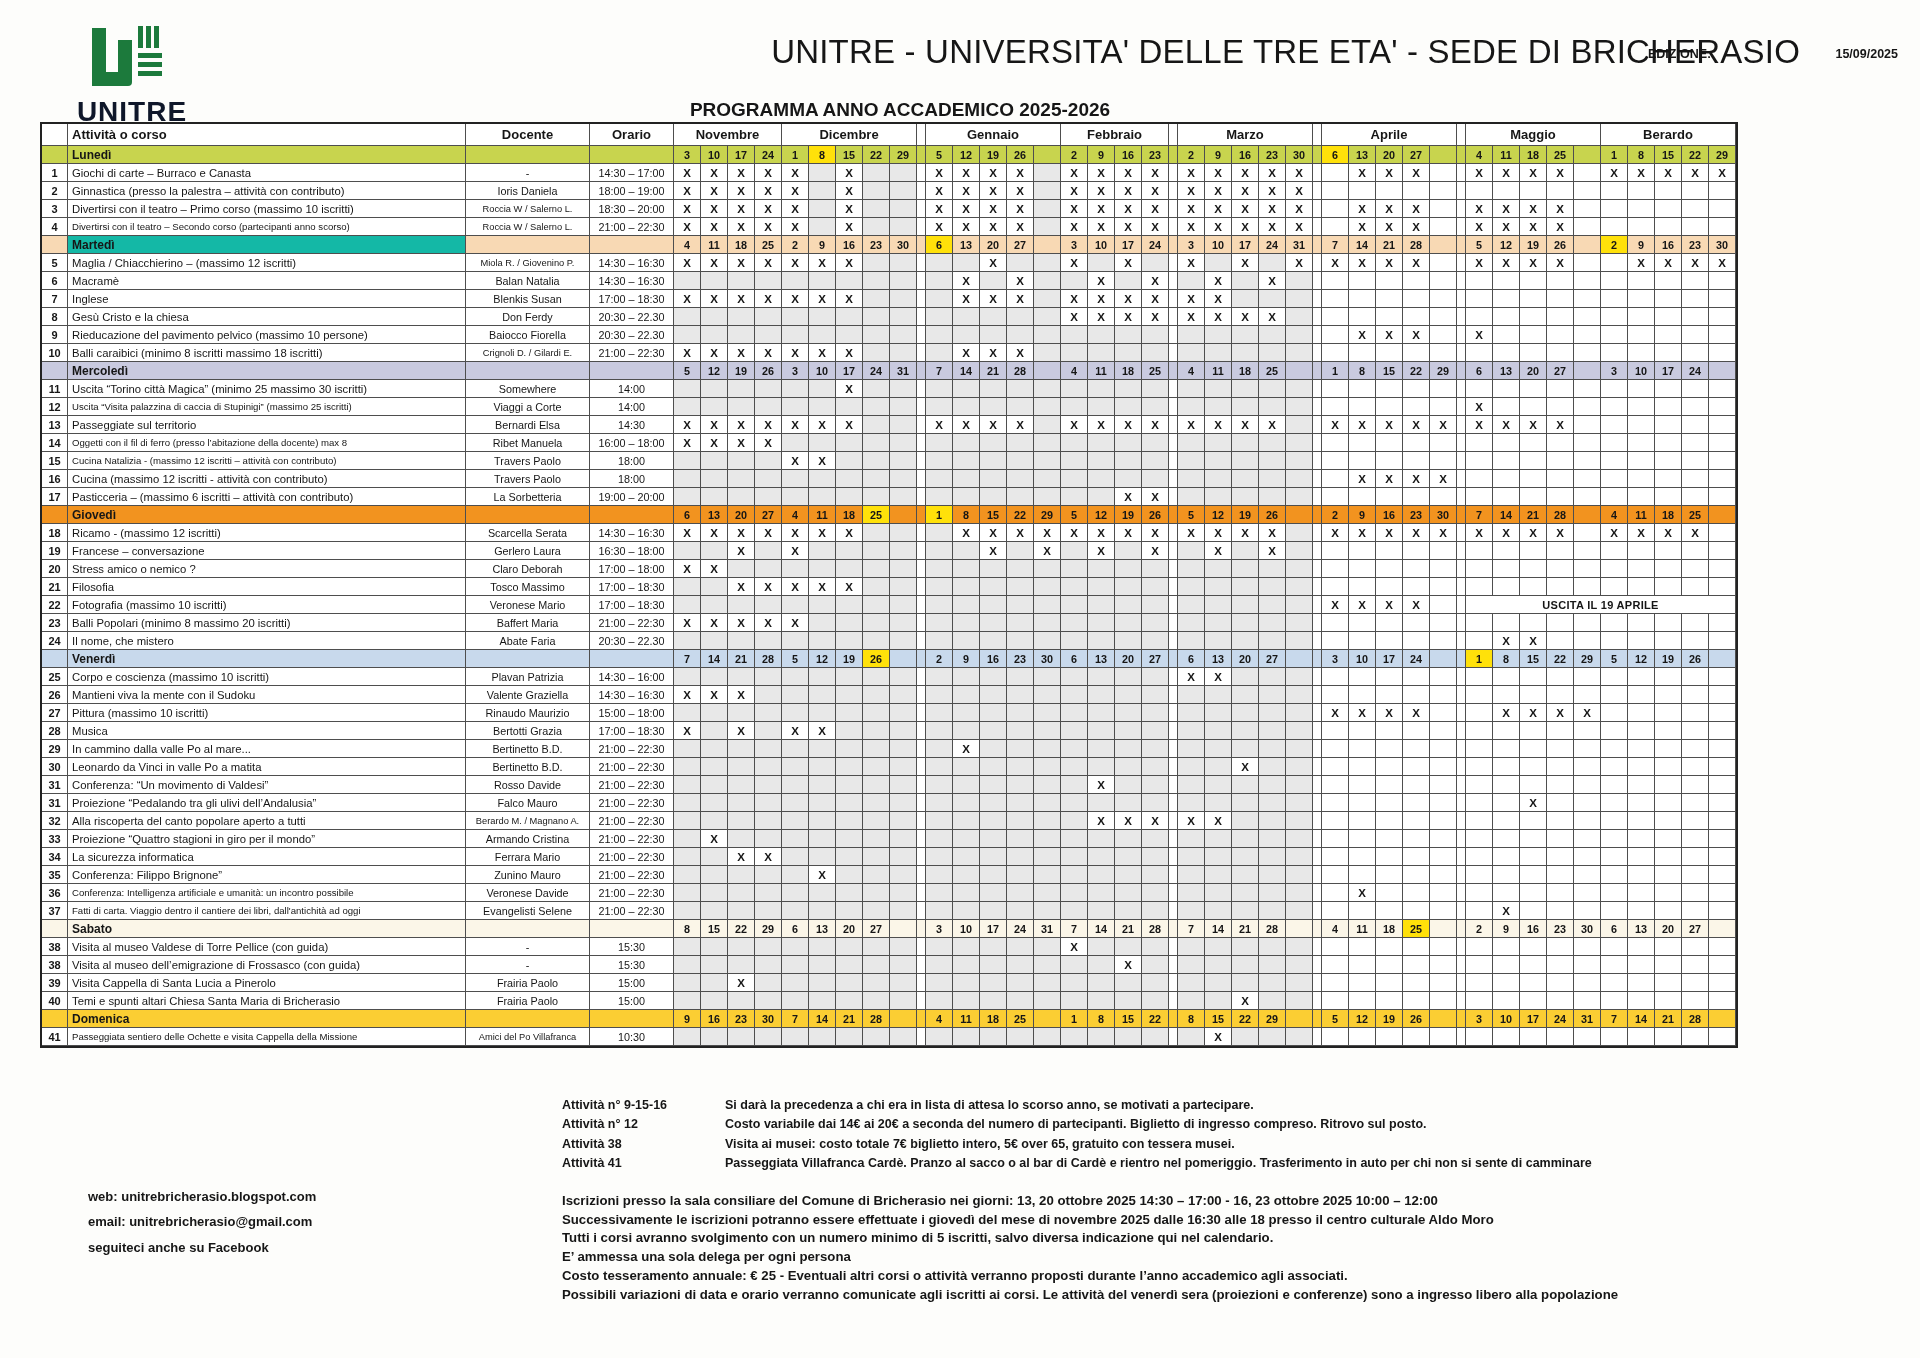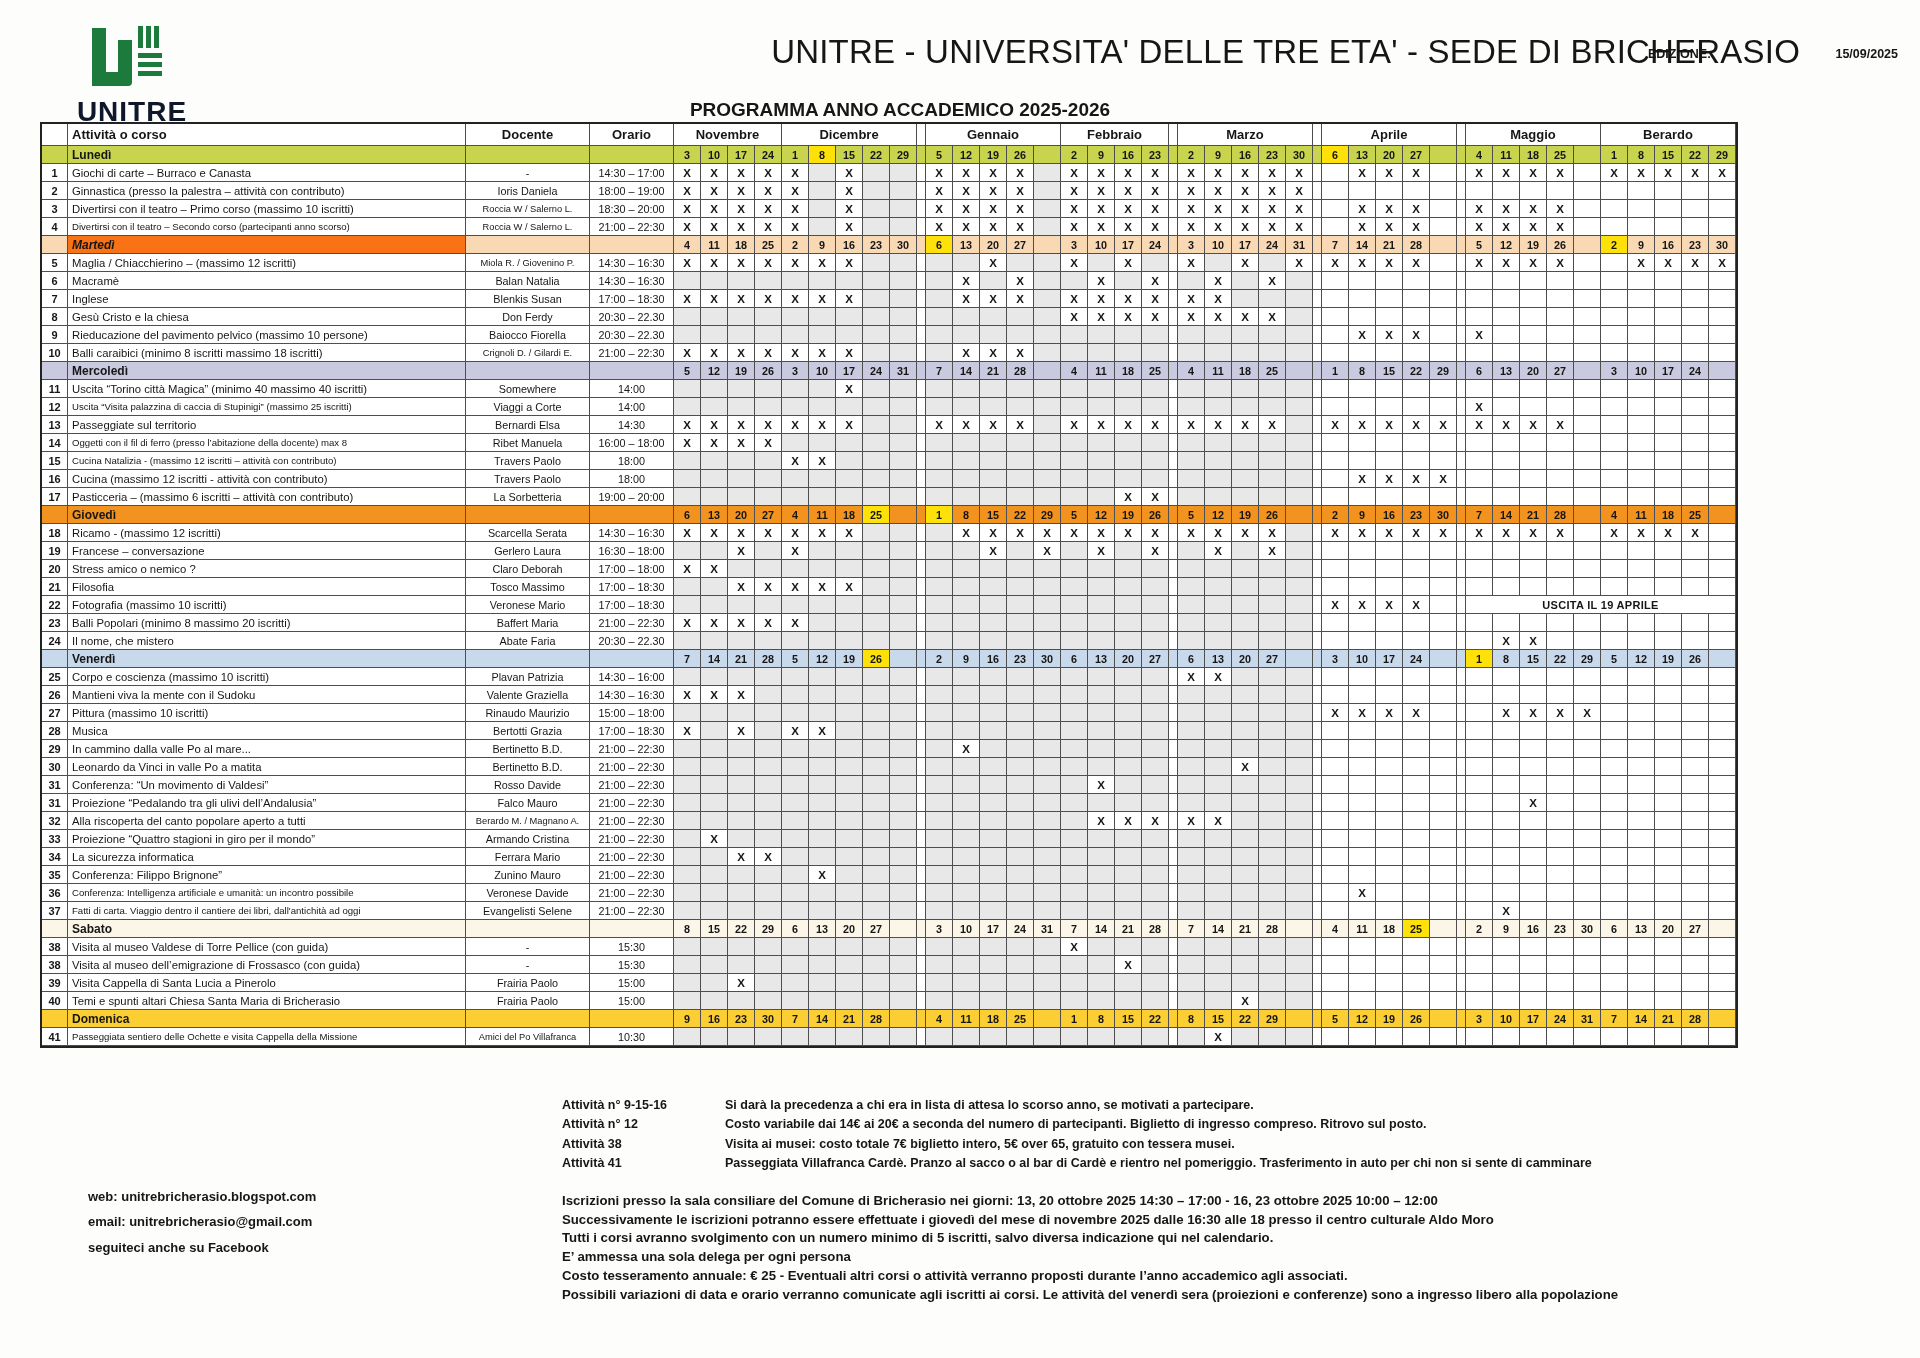--- a/index.html
+++ b/index.html
@@ -319,21 +319,21 @@
       <div class="c dc mark">X</div>
       <div class="c dc"></div>
       <div class="c dc"></div>
       <div class="c dc"></div>
       <div class="c dc"></div>
       <div class="c dc"></div>
       <div class="c dc"></div>
     </div>
     <div class="r band">
       <div class="c w-num" style="background: rgb(248, 217, 180);"></div>
-      <div class="c w-act day" style="background: #f97316; font-style: italic;">Martedì</div>
+      <div class="c w-act day" style="background: #14b8a6;">Martedì</div>
       <div class="c w-doc" style="background: rgb(248, 217, 180);"></div>
       <div class="c w-ora" style="background: rgb(248, 217, 180);"></div>
       <div class="c dc" style="background: rgb(248, 217, 180);">4</div>
       <div class="c dc" style="background: rgb(248, 217, 180);">11</div>
       <div class="c dc" style="background: rgb(248, 217, 180);">18</div>
       <div class="c dc" style="background: rgb(248, 217, 180);">25</div>
       <div class="c dc" style="background: rgb(248, 217, 180);">2</div>
       <div class="c dc" style="background: rgb(248, 217, 180);">9</div>
       <div class="c dc" style="background: rgb(248, 217, 180);">16</div>
       <div class="c dc" style="background: rgb(248, 217, 180);">23</div>
@@ -703,21 +703,21 @@
       <div class="c dc" style="background: rgb(201, 202, 223);">27</div>
       <div class="c dc" style="background: rgb(201, 202, 223);"></div>
       <div class="c dc" style="background: rgb(201, 202, 223);">3</div>
       <div class="c dc" style="background: rgb(201, 202, 223);">10</div>
       <div class="c dc" style="background: rgb(201, 202, 223);">17</div>
       <div class="c dc" style="background: rgb(201, 202, 223);">24</div>
       <div class="c dc" style="background: rgb(201, 202, 223);"></div>
     </div>
     <div class="r">
       <div class="c w-num">11</div>
-      <div class="c w-act">Uscita “Torino città Magica”  (minimo 40 massimo 40 iscritti)</div>
+      <div class="c w-act">Uscita “Torino città Magica”  (minimo 25 massimo 30 iscritti)</div>
       <div class="c w-doc">Somewhere</div>
       <div class="c w-ora">14:00</div>
       <div class="c dc shade"></div>
       <div class="c dc shade"></div>
       <div class="c dc shade"></div>
       <div class="c dc shade"></div>
       <div class="c dc shade"></div>
       <div class="c dc shade"></div>
       <div class="c dc mark">X</div>
       <div class="c dc shade"></div>

